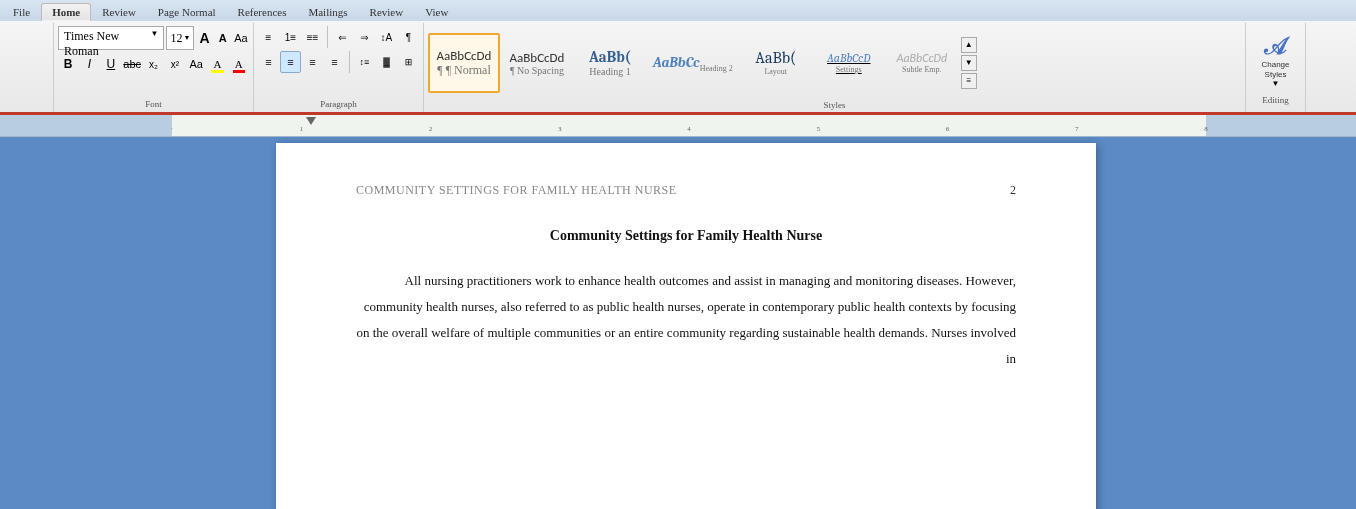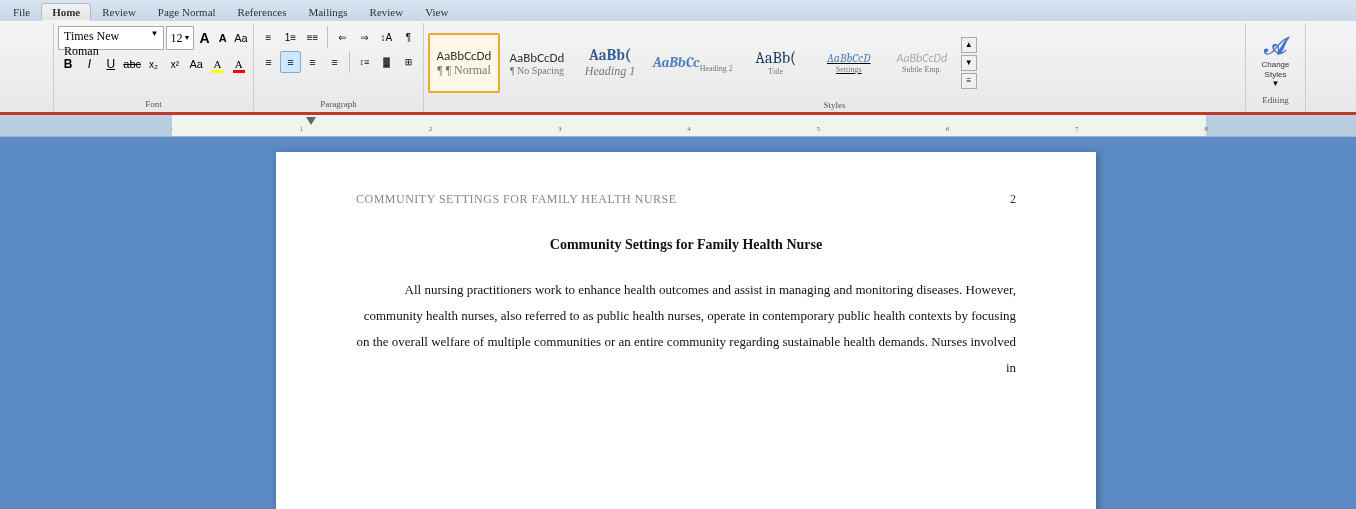--- a/index.html
+++ b/index.html
@@ -49,21 +49,21 @@
       overflow: hidden;
       border-bottom: 1px solid #a0b8cc;
     }
 
     
     .doc-area {
       background: #5b8ac5;
       flex: 1;
       display: flex;
       justify-content: center;
-      padding-top: 15px;
+      padding-top: 6px;
       height: calc(509px - 115px - 22px);
       overflow: hidden;
       margin-left: 16px;
     }
     .doc-page {
       background: white;
       width: 820px;
       min-height: 400px;
       box-shadow: 2px 2px 8px rgba(0,0,0,0.3);
       padding: 40px 80px 40px 80px;
@@ -221,31 +221,31 @@
           <span style="font-size:12px;color:#777;">¶ <span>¶ Normal</span></span>
         </div>
 
         <div style="display:flex;flex-direction:column;align-items:center;justify-content:center;min-width:72px;height:60px;border:2px solid transparent;padding:2px 4px;cursor:pointer;border-radius:2px;">
           <span style="font-family:Calibri,sans-serif;font-size:13px;color:#333;">AaBbCcDd</span>
           <span style="font-size:10px;color:#777;">¶ No Spacing</span>
         </div>
 
         <div style="display:flex;flex-direction:column;align-items:center;justify-content:center;min-width:72px;height:60px;border:2px solid transparent;padding:2px 4px;cursor:pointer;border-radius:2px;">
           <span style="font-family:Cambria,serif;font-size:15px;color:#365f91;font-weight:bold;">AaBb(</span>
-          <span style="font-size:12px;color:#777;font-style:italic;">Heading 1</span>
+          <span style="font-size:10px;color:#777;">Heading 1</span>
         </div>
 
         <div style="display:flex;flex-direction:row;align-items:center;justify-content:center;min-width:72px;height:60px;border:2px solid transparent;padding:2px 4px;cursor:pointer;border-radius:2px;">
           <span style="font-family:Cambria,serif;font-size:14px;color:#4f81bd;font-weight:bold;font-style:italic;">AaBbCc</span>
           <span style="font-size:8px;color:#777;margin-top:11px;">Heading 2</span>
         </div>
 
         <div style="display:flex;flex-direction:column;align-items:center;justify-content:center;min-width:72px;height:60px;border:2px solid transparent;padding:2px 4px;cursor:pointer;border-radius:2px;">
           <span style="font-family:Cambria,serif;font-size:16px;color:#17375e;">AaBb(</span>
-          <span style="font-size:8px;color:#777;">Title</span>
+          <span style="font-size:8px;color:#777;">Layout</span>
         </div>
 
         <div style="display:flex;flex-direction:column;align-items:center;justify-content:center;min-width:72px;height:60px;border:2px solid transparent;padding:2px 4px;cursor:pointer;border-radius:2px;text-decoration:underline;">
           <span style="font-family:Cambria,serif;font-size:12px;color:#4f81bd;font-style:italic;">AaBbCcD</span>
           <span style="font-size:8px;color:#777;">Settings</span>
         </div>
 
         <div style="display:flex;flex-direction:column;align-items:center;justify-content:center;min-width:72px;height:60px;border:2px solid transparent;padding:2px 4px;cursor:pointer;border-radius:2px;">
           <span style="font-family:Calibri,sans-serif;font-size:12px;color:#aaa;font-style:italic;">AaBbCcDd</span>
           <span style="font-size:8px;color:#777;">Subtle Emp.</span>

